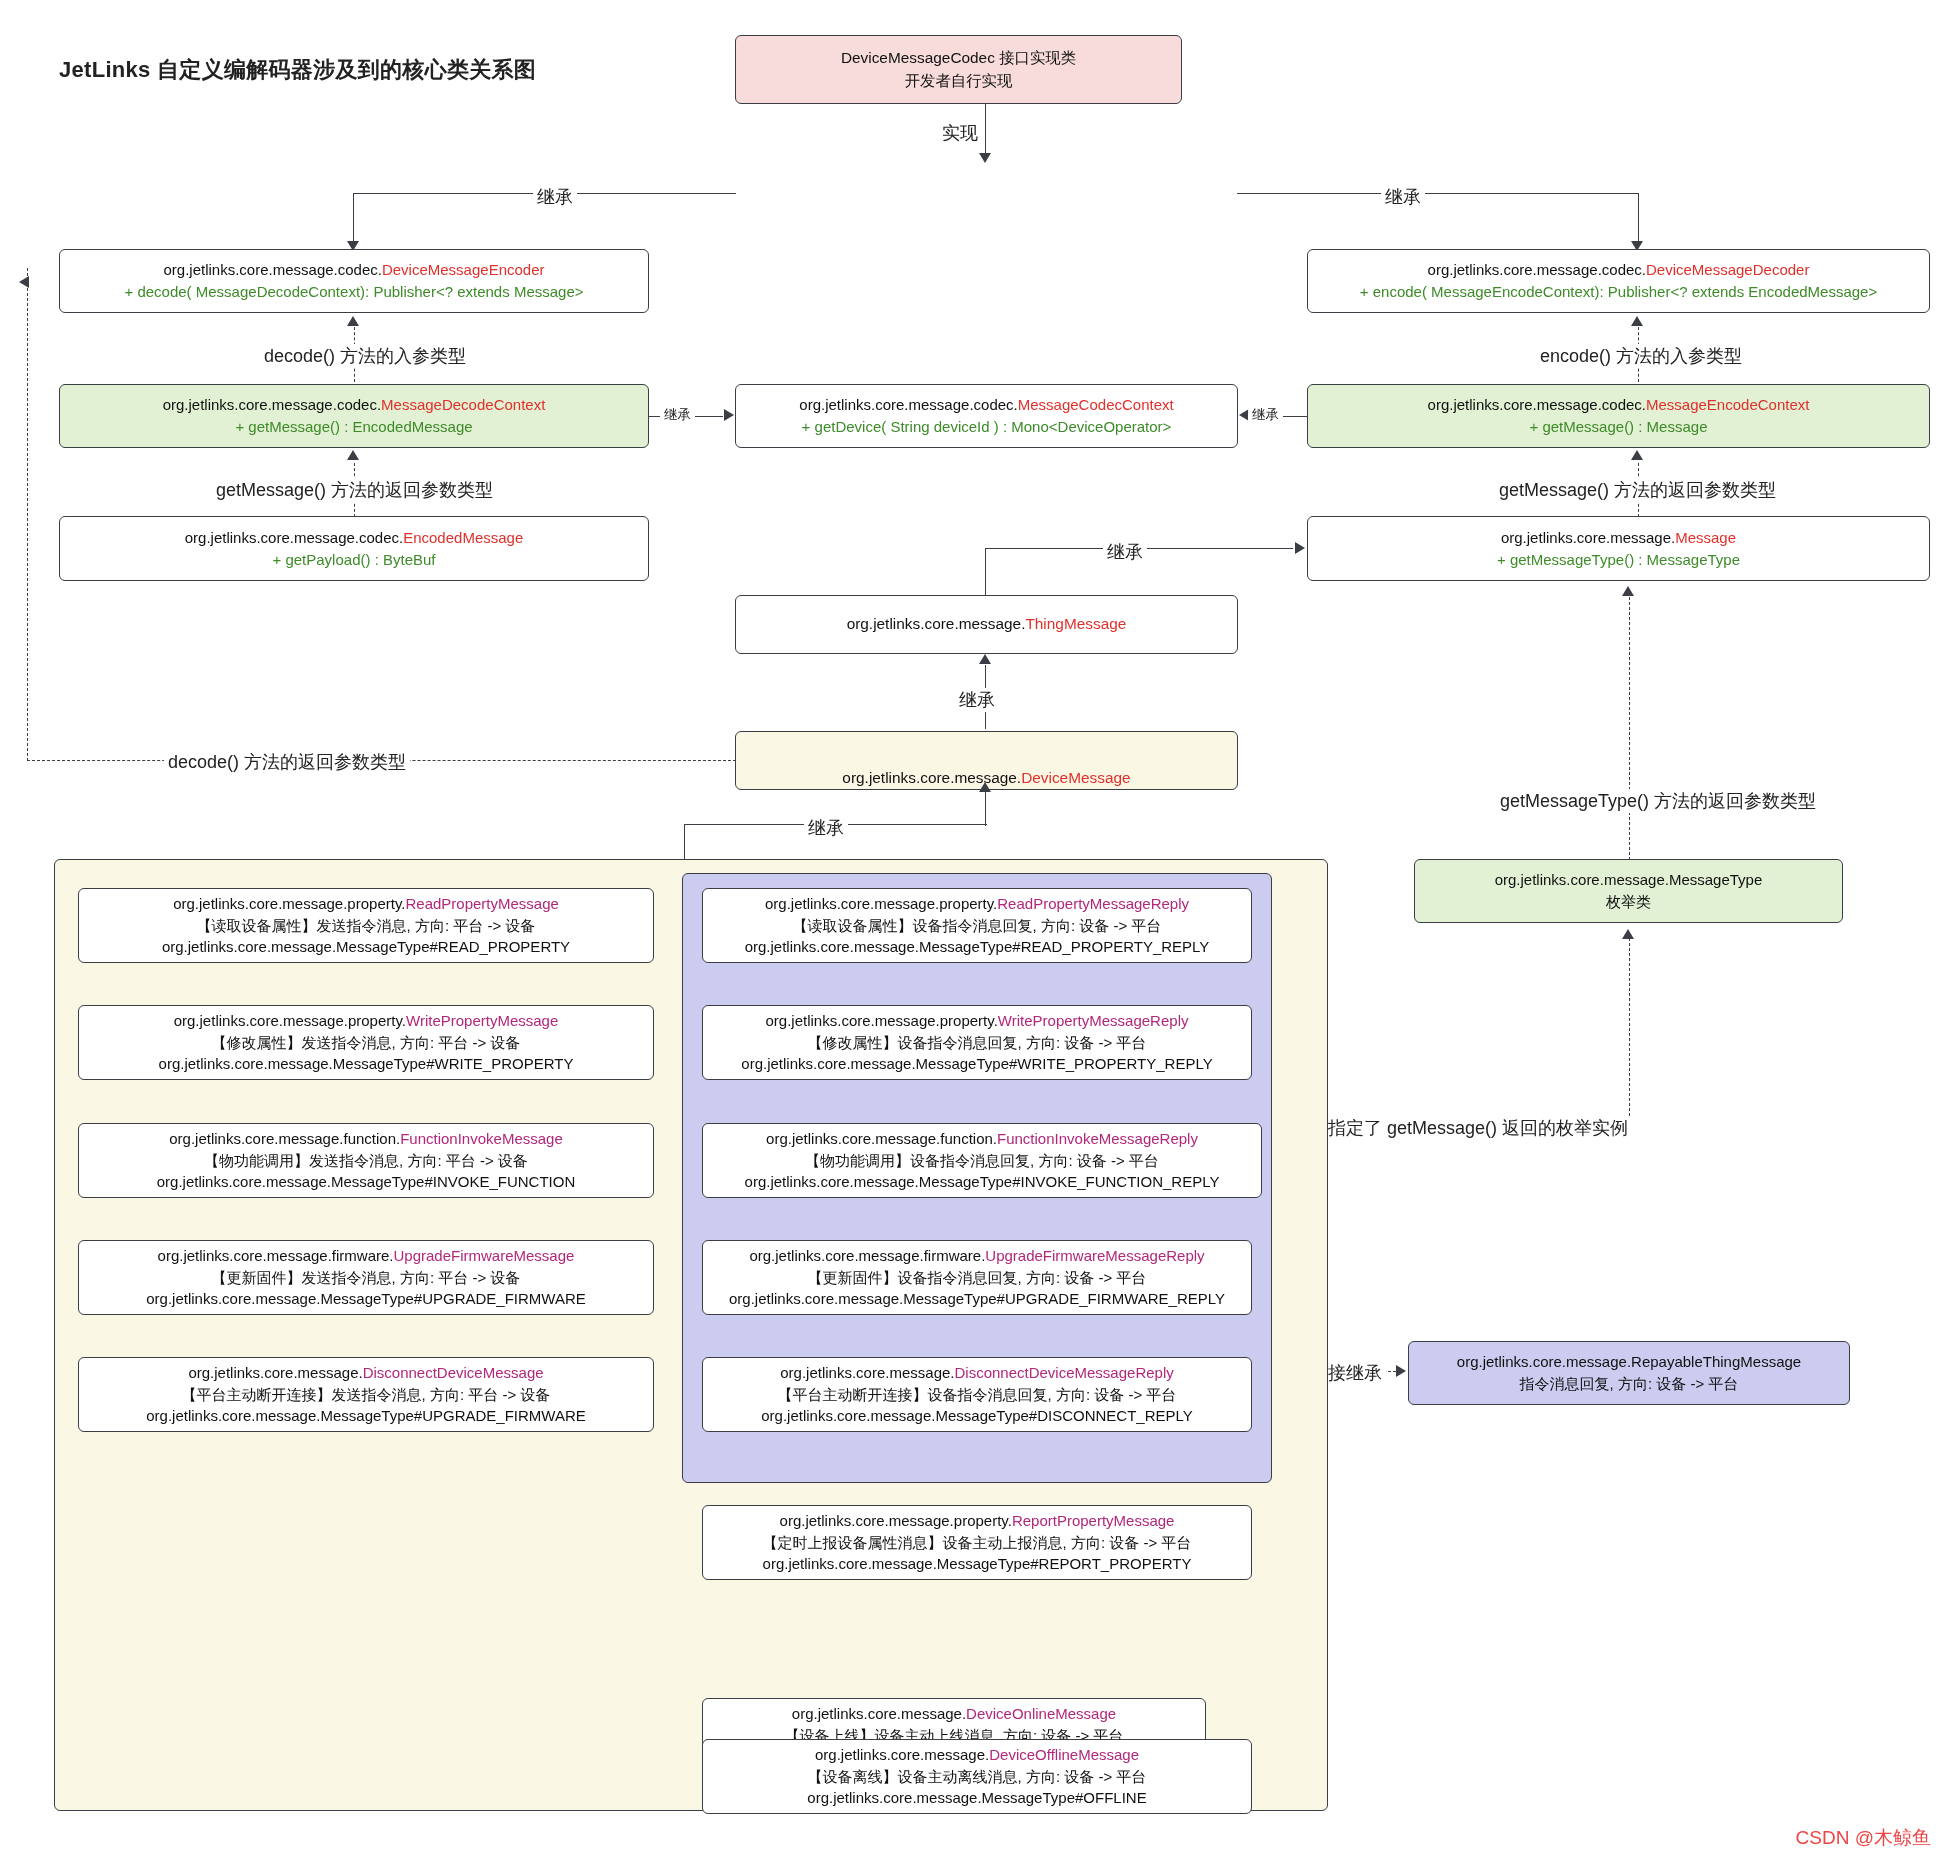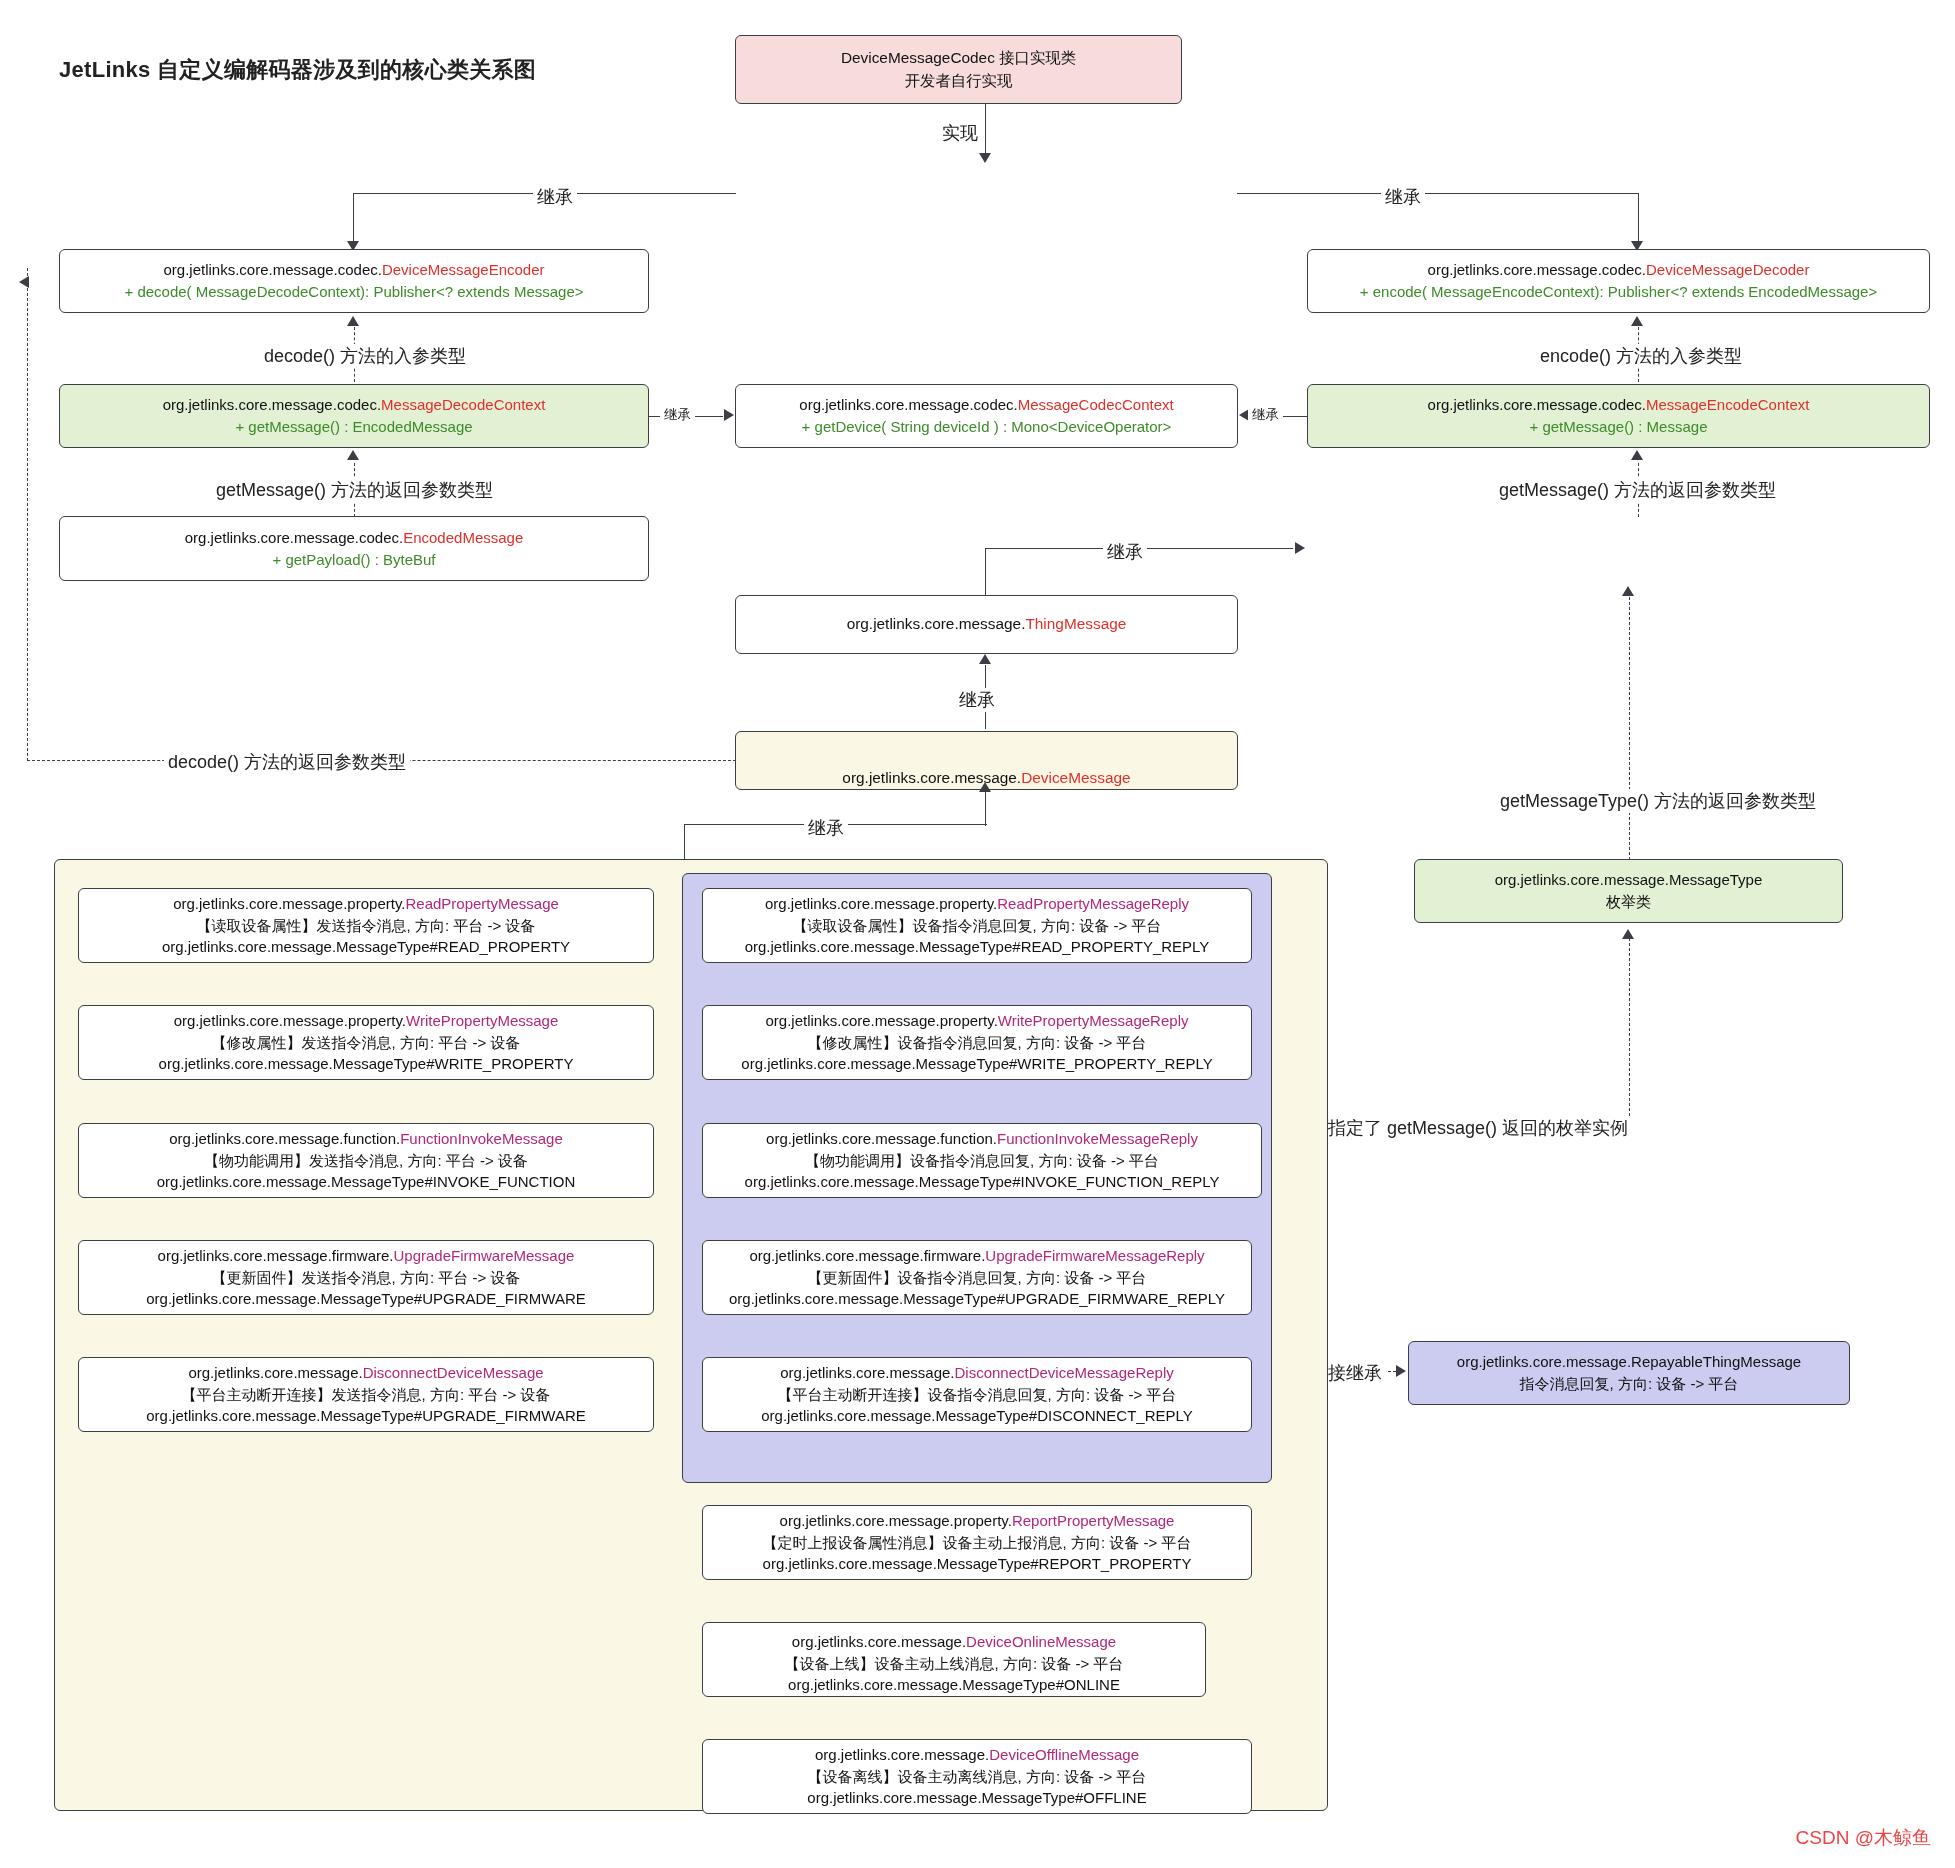--- a/index.html
+++ b/index.html
@@ -120,20 +120,24 @@
 
   <div class="ln-v dash" style="left:1638px;top:463px;height:54px;"></div>
   <div class="arrow arrow-up" style="left:1631px;top:450px;"></div>
   <div class="edge-label" style="left:1495px;top:478px;">getMessage() 方法的返回参数类型</div>
 
   <div class="node" style="left:59px;top:516px;width:590px;height:65px;">
     <span class="ln f22"><span>org.jetlinks.core.message.codec.</span><span class="cls">EncodedMessage</span></span>
     <span class="ln f22 sig">+ getPayload() : ByteBuf</span>
   </div>
 
+  <div class="node" style="left:1307px;top:516px;width:623px;height:65px;">
+    <span class="ln f22"><span>org.jetlinks.core.message.</span><span class="cls">Message</span></span>
+    <span class="ln f22 sig">+ getMessageType() : MessageType</span>
+  </div>
 
   <div class="node" style="left:735px;top:595px;width:503px;height:59px;">
     <span class="ln f23"><span>org.jetlinks.core.message.</span><span class="cls">ThingMessage</span></span>
   </div>
 
   <div class="ln-v" style="left:985px;top:548px;height:48px;"></div>
   <div class="ln-h" style="left:985px;top:548px;width:308px;"></div>
   <div class="arrow arrow-right" style="left:1295px;top:542px;"></div>
   <div class="edge-label" style="left:1103px;top:540px;">继承</div>
 
@@ -233,21 +237,21 @@
     <span class="ln f22"><span>org.jetlinks.core.message.</span><span class="cls-pink">DisconnectDeviceMessageReply</span></span>
     <span class="ln f22">【平台主动断开连接】设备指令消息回复, 方向: 设备 -&gt; 平台</span>
     <span class="ln f22">org.jetlinks.core.message.MessageType#DISCONNECT_REPLY</span>
   </div>
 
   <div class="node" style="left:702px;top:1505px;width:550px;height:75px;">
     <span class="ln f22"><span>org.jetlinks.core.message.property.</span><span class="cls-pink">ReportPropertyMessage</span></span>
     <span class="ln f22">【定时上报设备属性消息】设备主动上报消息, 方向: 设备 -&gt; 平台</span>
     <span class="ln f22">org.jetlinks.core.message.MessageType#REPORT_PROPERTY</span>
   </div>
-  <div class="node" style="left:702px;top:1622px;width:504px;height:75px;justify-content:flex-end;">
+  <div class="node" style="left:702px;top:1698px;width:504px;height:75px;">
     <span class="ln f22"><span>org.jetlinks.core.message.</span><span class="cls-pink">DeviceOnlineMessage</span></span>
     <span class="ln f22">【设备上线】设备主动上线消息, 方向: 设备 -&gt; 平台</span>
     <span class="ln f22">org.jetlinks.core.message.MessageType#ONLINE</span>
   </div>
   <div class="node" style="left:702px;top:1739px;width:550px;height:75px;">
     <span class="ln f22"><span>org.jetlinks.core.message.</span><span class="cls-pink">DeviceOfflineMessage</span></span>
     <span class="ln f22">【设备离线】设备主动离线消息, 方向: 设备 -&gt; 平台</span>
     <span class="ln f22">org.jetlinks.core.message.MessageType#OFFLINE</span>
   </div>
 

